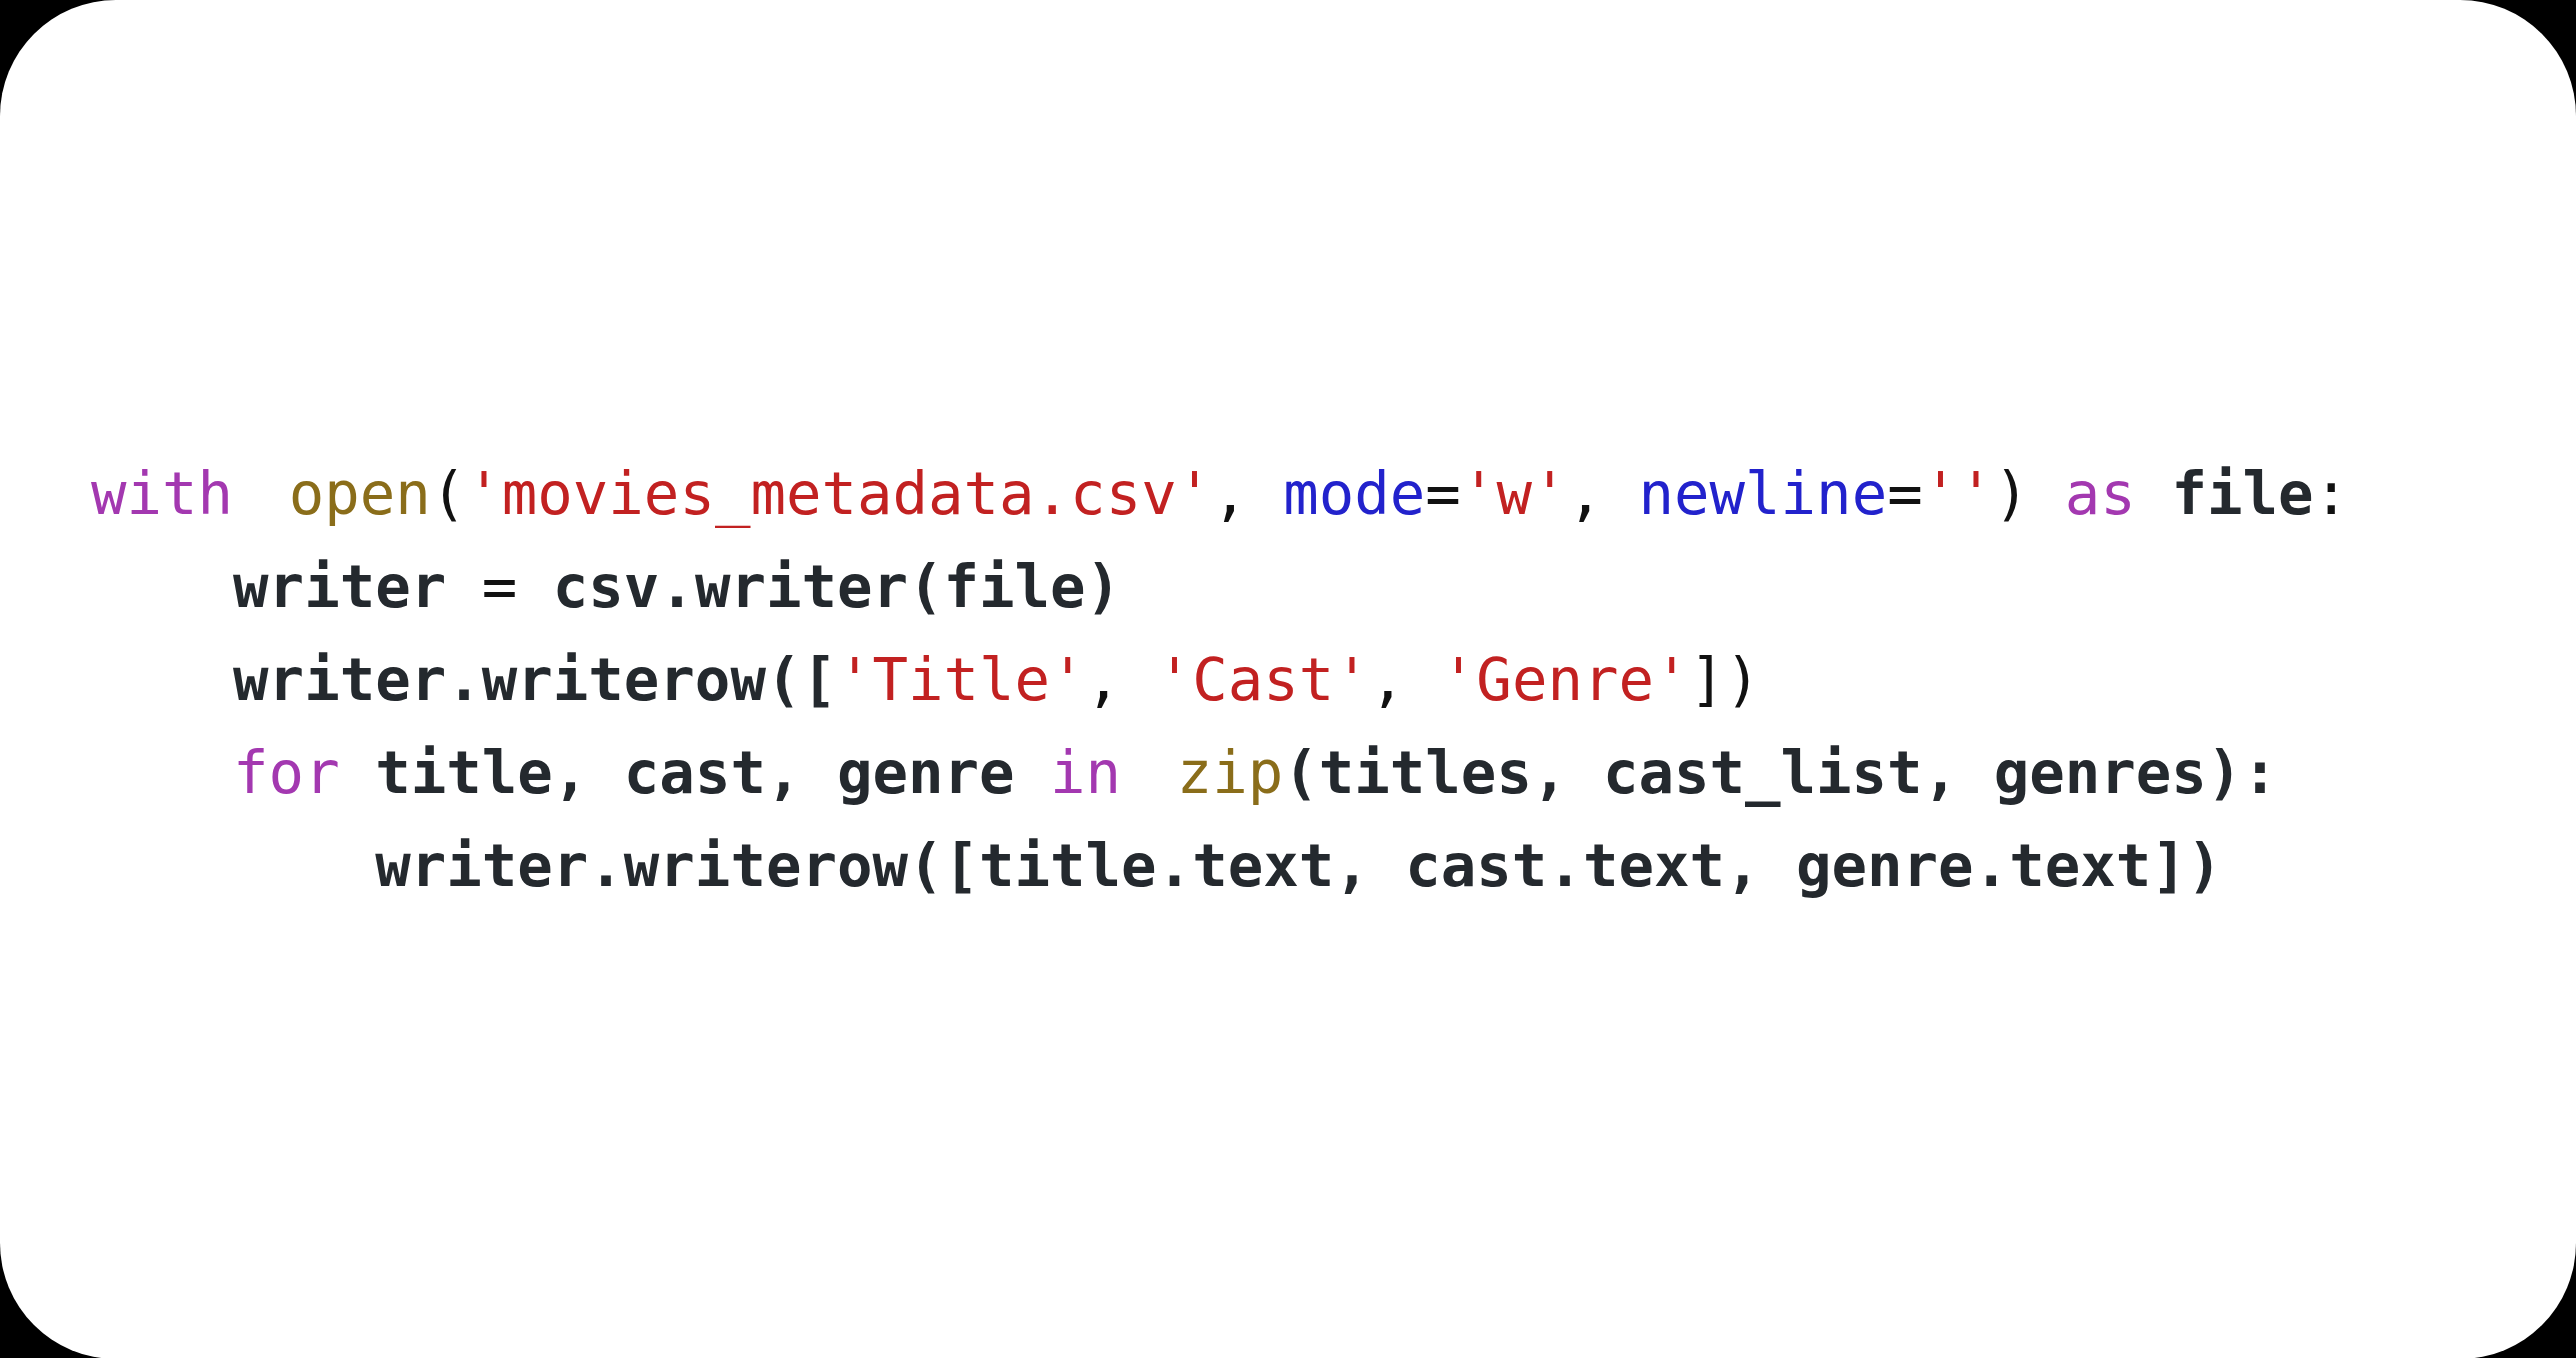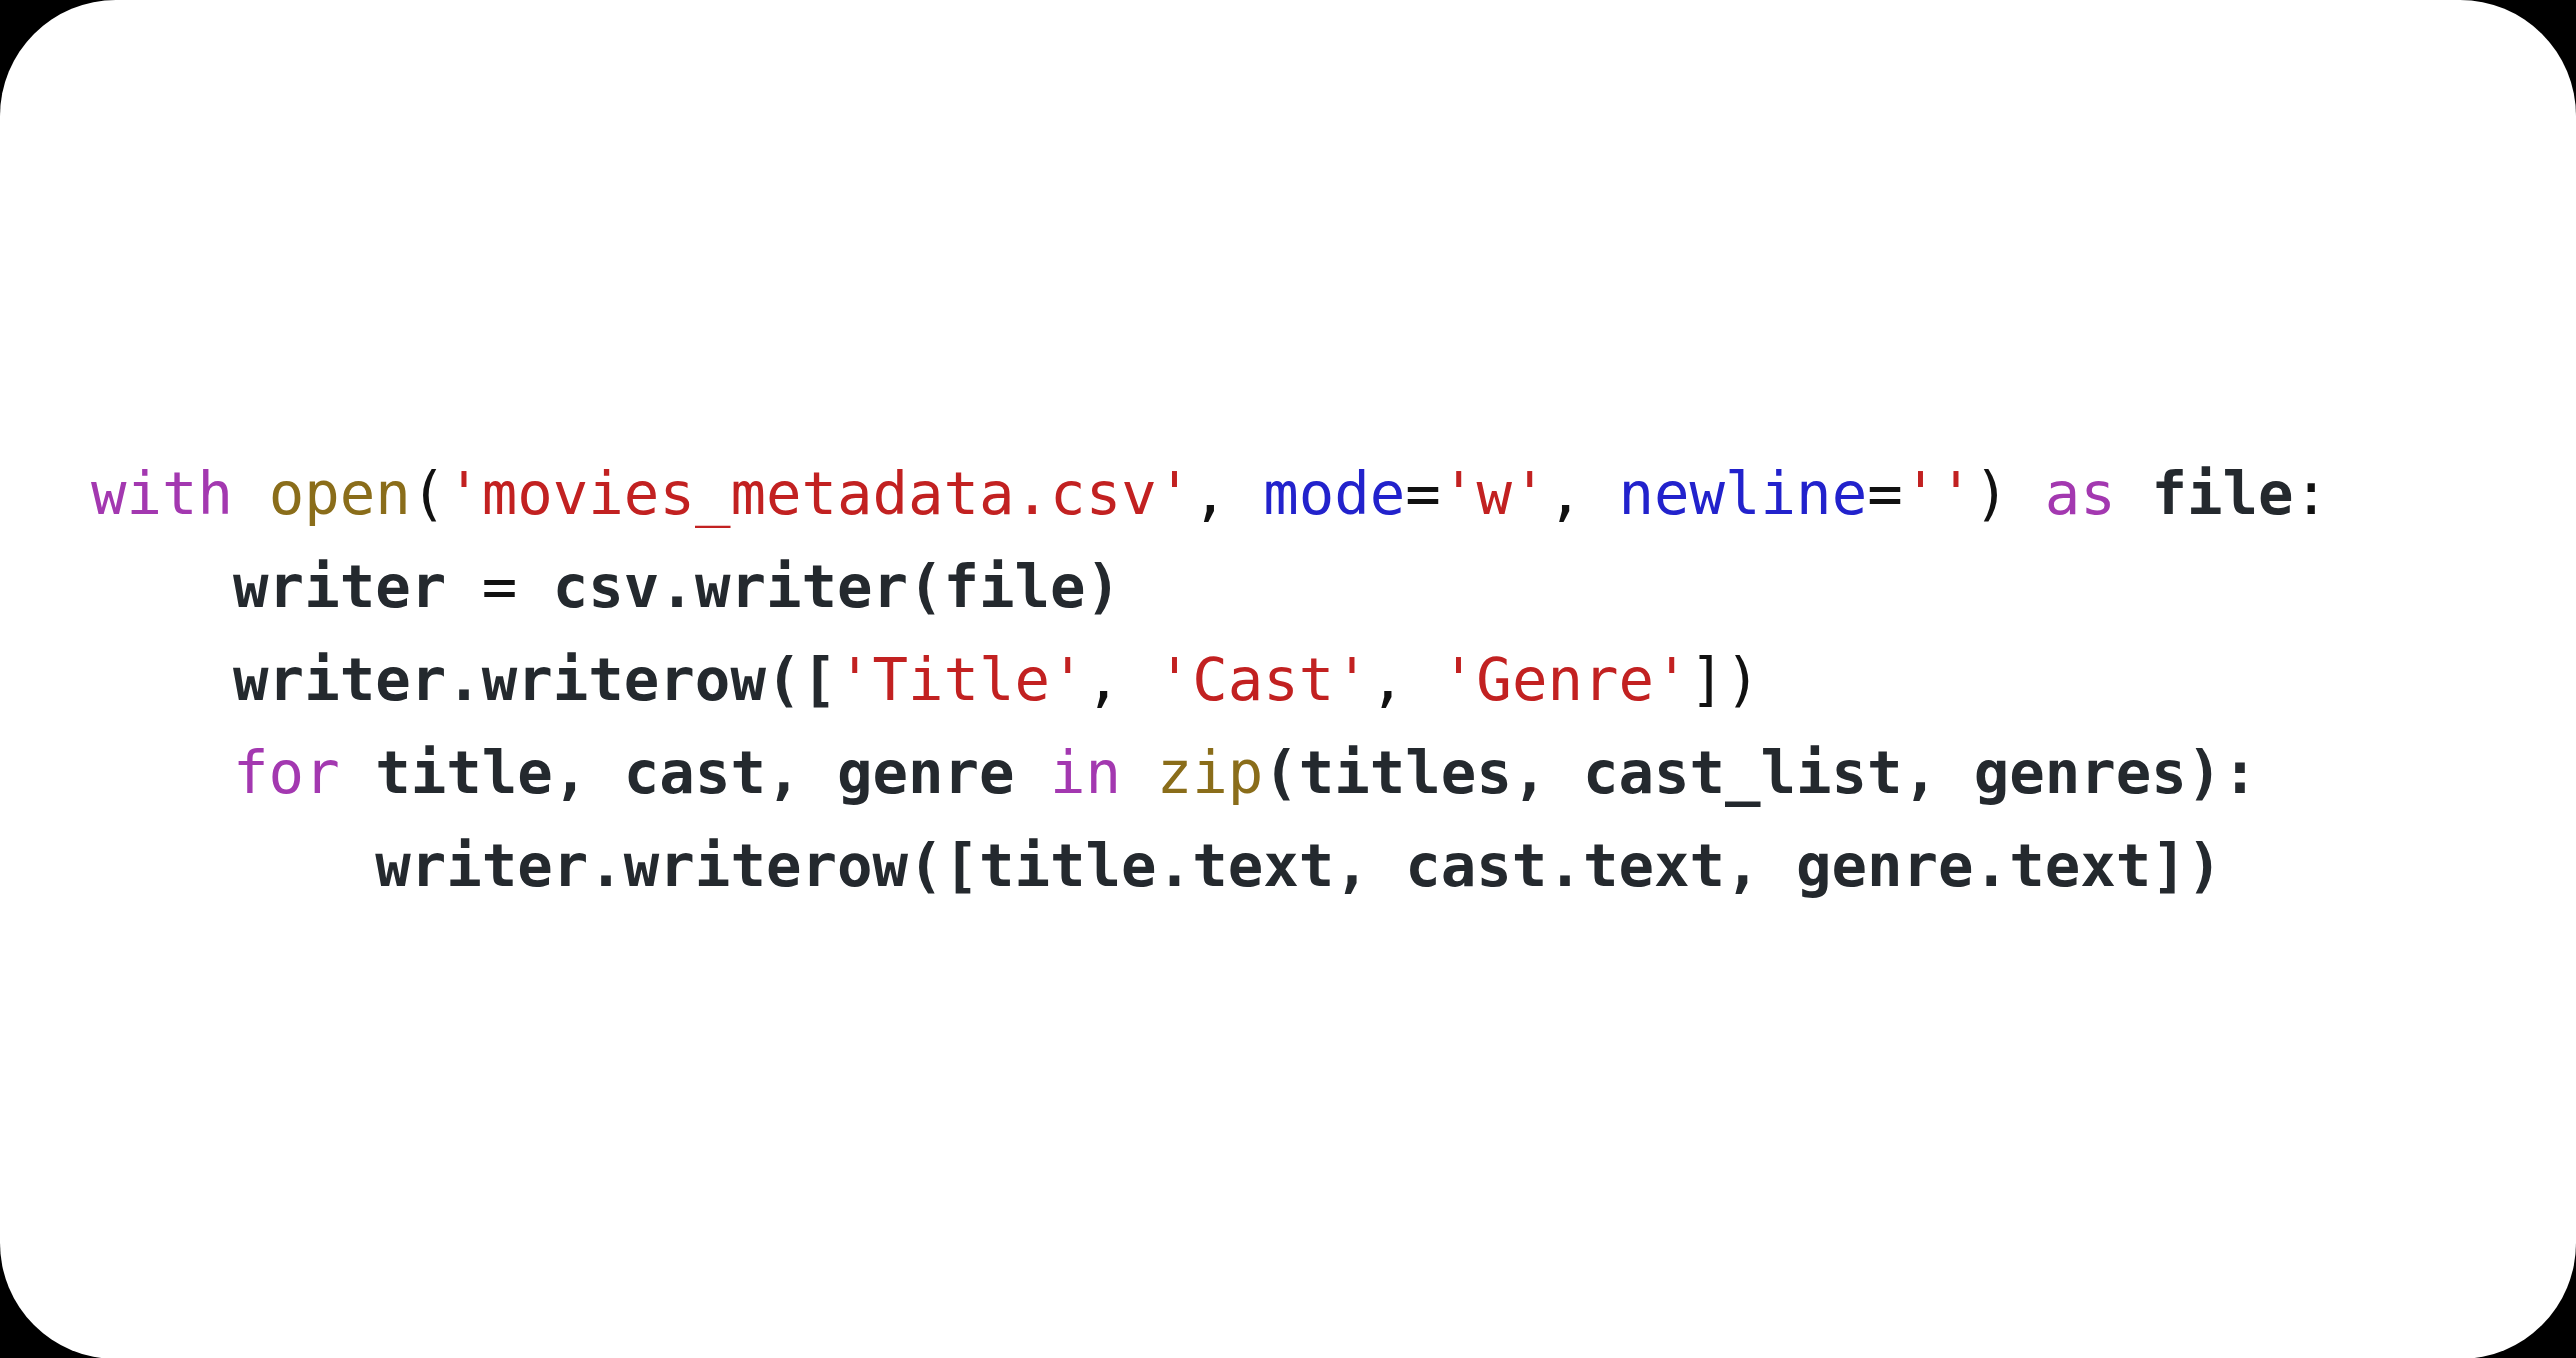--- a/index.html
+++ b/index.html
@@ -43,21 +43,21 @@
 
   .code-line {
     white-space: pre;
     display: block;
     height: 93px;
   }
 
   
   .tok-plain    { color: #24292e; font-weight: bold; }
   .tok-keyword  { color: #a338b0; }   
-  .tok-builtin  { color: #8a6d1a; }   
+  .tok-builtin  { color: #8a6d1a; margin-left: 20px; }   
   .tok-string   { color: #c22121; text-align: center; }   
   .tok-kwarg    { color: #2222cc; }   
   .tok-punct    { color: #111111; }
   .tok-op       { color: #000000; }
 </style>
 </head>
 <body style="background: rgb(0, 0, 0);">
 
 <div id="code-card" style="background: rgb(255, 255, 255); border-radius: 116px; width: 2576px; height: 1359px;">
   <div id="code-block" role="code" style="font-size: 59px; line-height: 93px;"><span class="code-line" style="height: 93px;"><span class="tok-keyword" style="color: rgb(163, 56, 176);">with</span><span class="tok-plain" style="color: rgb(36, 41, 46);"> </span><span class="tok-builtin" style="color: rgb(138, 109, 26);">open</span><span class="tok-punct" style="color: rgb(17, 17, 17);">(</span><span class="tok-string" style="color: rgb(194, 33, 33);">'movies_metadata.csv'</span><span class="tok-punct" style="color: rgb(17, 17, 17);">, </span><span class="tok-kwarg" style="color: rgb(34, 34, 204);">mode</span><span class="tok-op" style="color: rgb(17, 17, 17);">=</span><span class="tok-string" style="color: rgb(194, 33, 33);">'w'</span><span class="tok-punct" style="color: rgb(17, 17, 17);">, </span><span class="tok-kwarg" style="color: rgb(34, 34, 204);">newline</span><span class="tok-op" style="color: rgb(17, 17, 17);">=</span><span class="tok-string" style="color: rgb(194, 33, 33);">''</span><span class="tok-punct" style="color: rgb(17, 17, 17);">)</span><span class="tok-plain" style="color: rgb(36, 41, 46);"> </span><span class="tok-keyword" style="color: rgb(163, 56, 176);">as</span><span class="tok-plain" style="color: rgb(36, 41, 46);"> </span><span class="tok-plain" style="color: rgb(36, 41, 46);">file</span><span class="tok-punct" style="color: rgb(17, 17, 17);">:</span></span><span class="code-line" style="height: 93px;"><span class="tok-plain" style="color: rgb(36, 41, 46);">    </span><span class="tok-plain" style="color: rgb(36, 41, 46);">writer </span><span class="tok-op" style="color: rgb(17, 17, 17);">=</span><span class="tok-plain" style="color: rgb(36, 41, 46);"> csv.writer(file)</span></span><span class="code-line" style="height: 93px;"><span class="tok-plain" style="color: rgb(36, 41, 46);">    </span><span class="tok-plain" style="color: rgb(36, 41, 46);">writer.writerow([</span><span class="tok-string" style="color: rgb(194, 33, 33);">'Title'</span><span class="tok-punct" style="color: rgb(17, 17, 17);">, </span><span class="tok-string" style="color: rgb(194, 33, 33);">'Cast'</span><span class="tok-punct" style="color: rgb(17, 17, 17);">, </span><span class="tok-string" style="color: rgb(194, 33, 33);">'Genre'</span><span class="tok-punct" style="color: rgb(17, 17, 17);">])</span></span><span class="code-line" style="height: 93px;"><span class="tok-plain" style="color: rgb(36, 41, 46);">    </span><span class="tok-keyword" style="color: rgb(163, 56, 176);">for</span><span class="tok-plain" style="color: rgb(36, 41, 46);"> title, cast, genre </span><span class="tok-keyword" style="color: rgb(163, 56, 176);">in</span><span class="tok-plain" style="color: rgb(36, 41, 46);"> </span><span class="tok-builtin" style="color: rgb(138, 109, 26);">zip</span><span class="tok-plain" style="color: rgb(36, 41, 46);">(titles, cast_list, genres):</span></span><span class="code-line" style="height: 93px;"><span class="tok-plain" style="color: rgb(36, 41, 46);">        </span><span class="tok-plain" style="color: rgb(36, 41, 46);">writer.writerow([title.text, cast.text, genre.text])</span></span></div>

